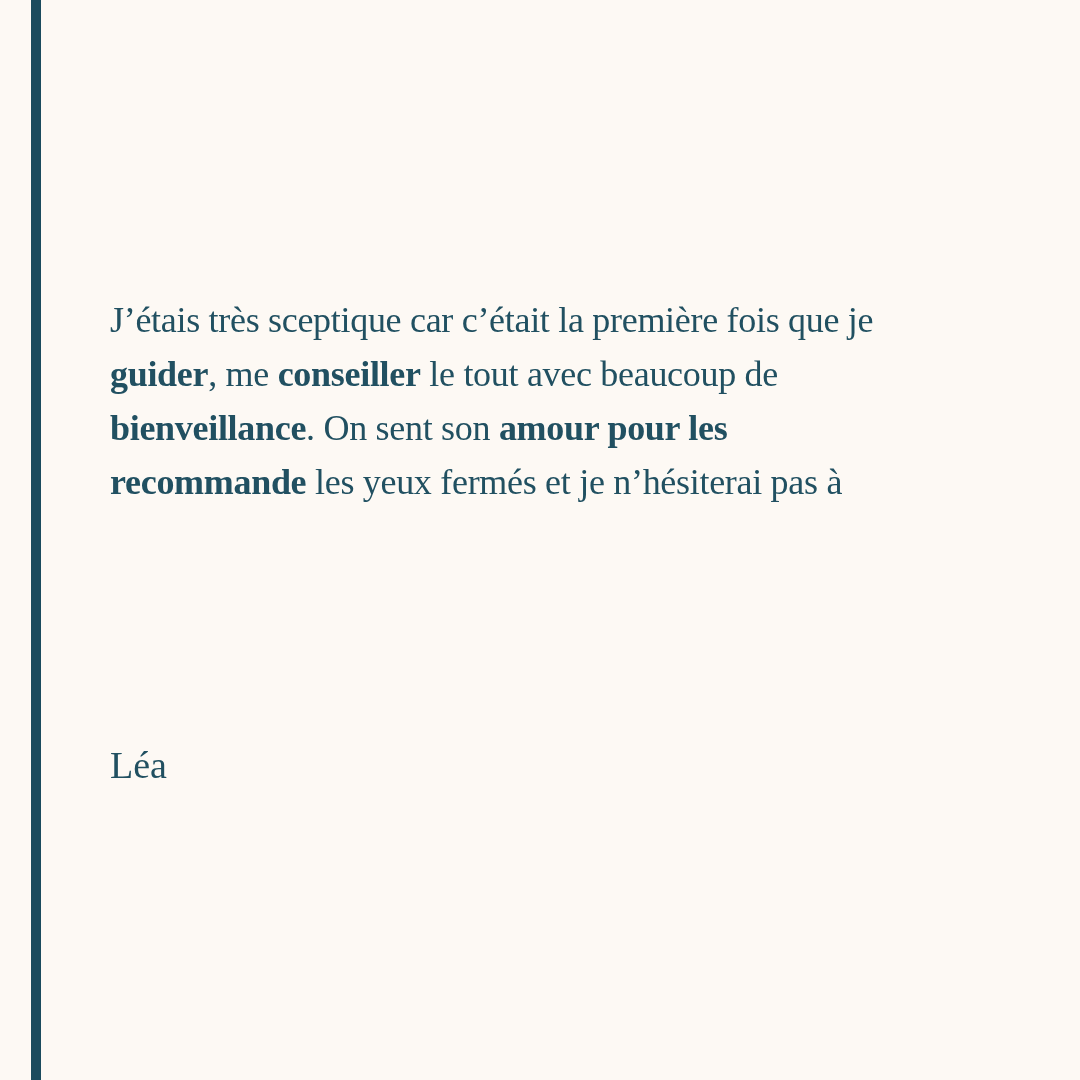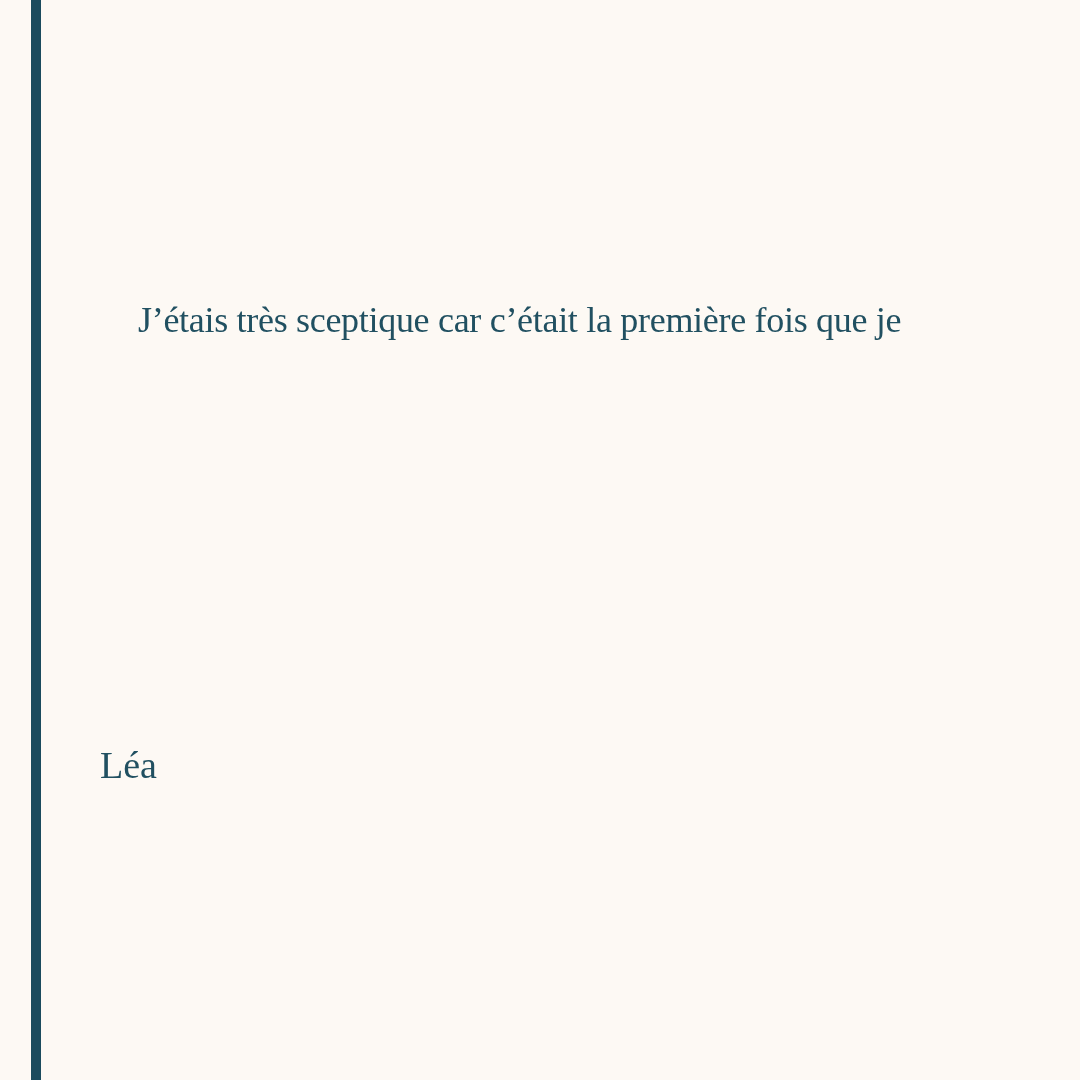--- a/index.html
+++ b/index.html
@@ -25,35 +25,37 @@
   }
   .quote-block {
     position: absolute;
     left: 110px;
     top: 293px;
     width: 930px;
     color: var(--ink);
     font-size: 36px;
     line-height: 54px;
     letter-spacing: -0.3px;
-    margin-left: 28px;
   }
   .quote-line { white-space: nowrap; }
   .quote-line strong { font-weight: 700; }
   .signature {
     position: absolute;
-    left: 100px;
+    left: 110px;
     top: 738px;
     color: var(--ink);
     font-size: 38px;
     line-height: 54px;
   }
 </style>
 </head>
 <body>
 
 <div class="accent-bar"></div>
 
 <div class="quote-block">
     <div class="quote-line"><span>J’étais très sceptique car c’était la première fois que je</span></div>
+    <div class="quote-line"><strong>guider</strong><span>, me </span><strong>conseiller</strong><span> le tout avec beaucoup de</span></div>
+    <div class="quote-line"><strong>bienveillance</strong><span>. On sent son </span><strong>amour pour les</strong></div>
+    <div class="quote-line"><strong>recommande</strong><span> les yeux fermés et je n’hésiterai pas à</span></div>
   </div>
 
 <div class="signature">Léa</div>
 
 </body></html>

